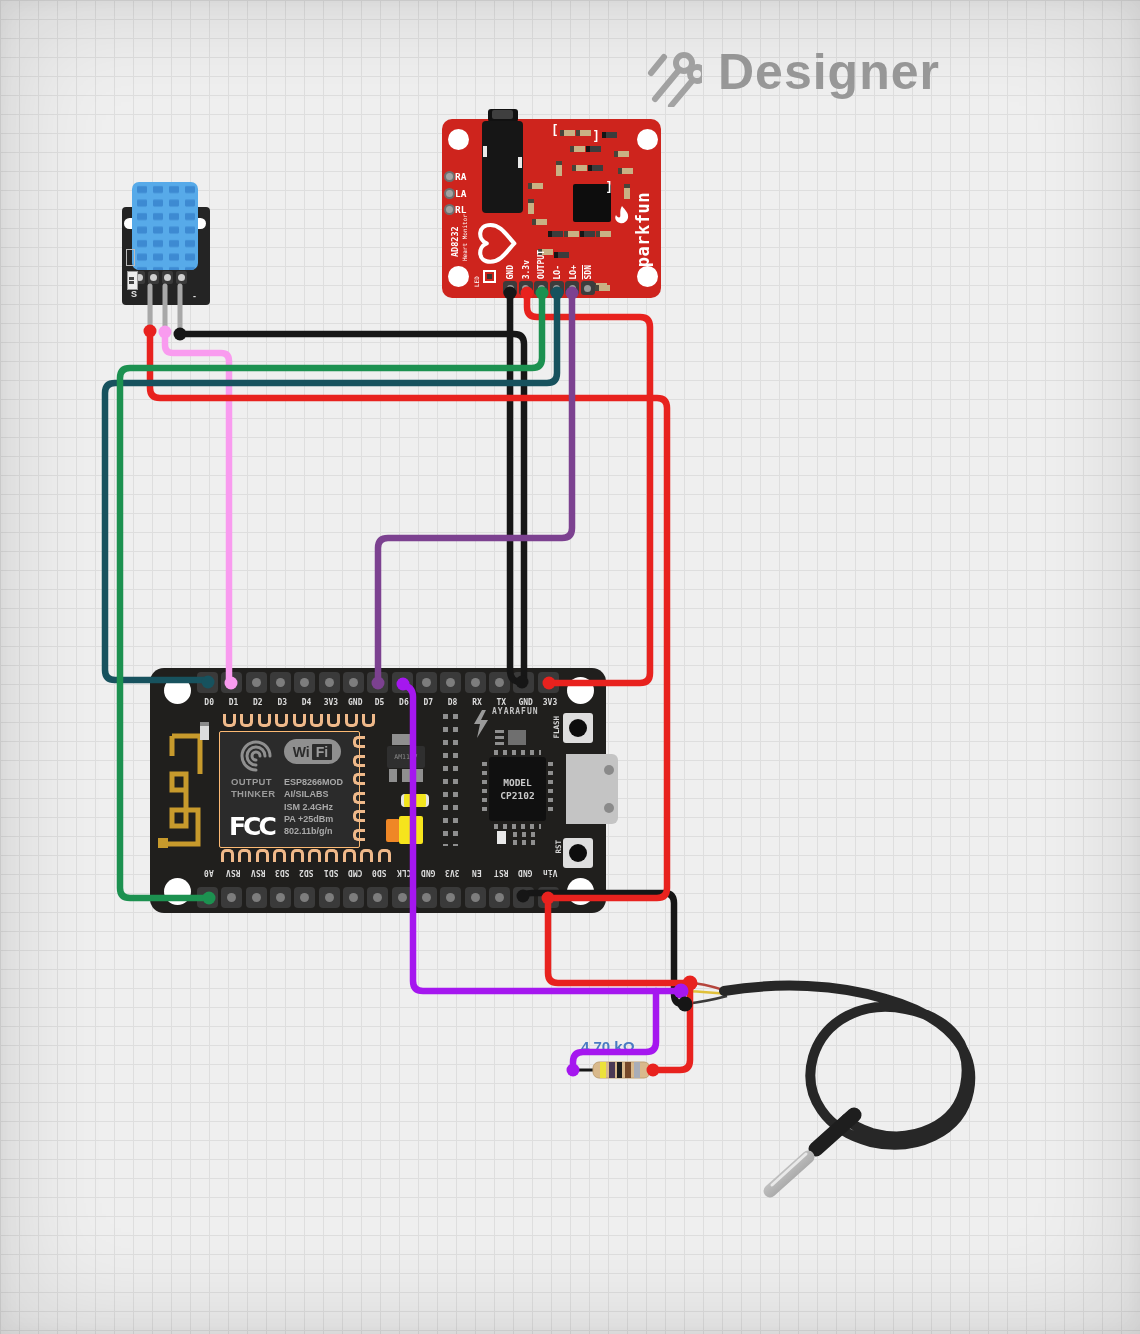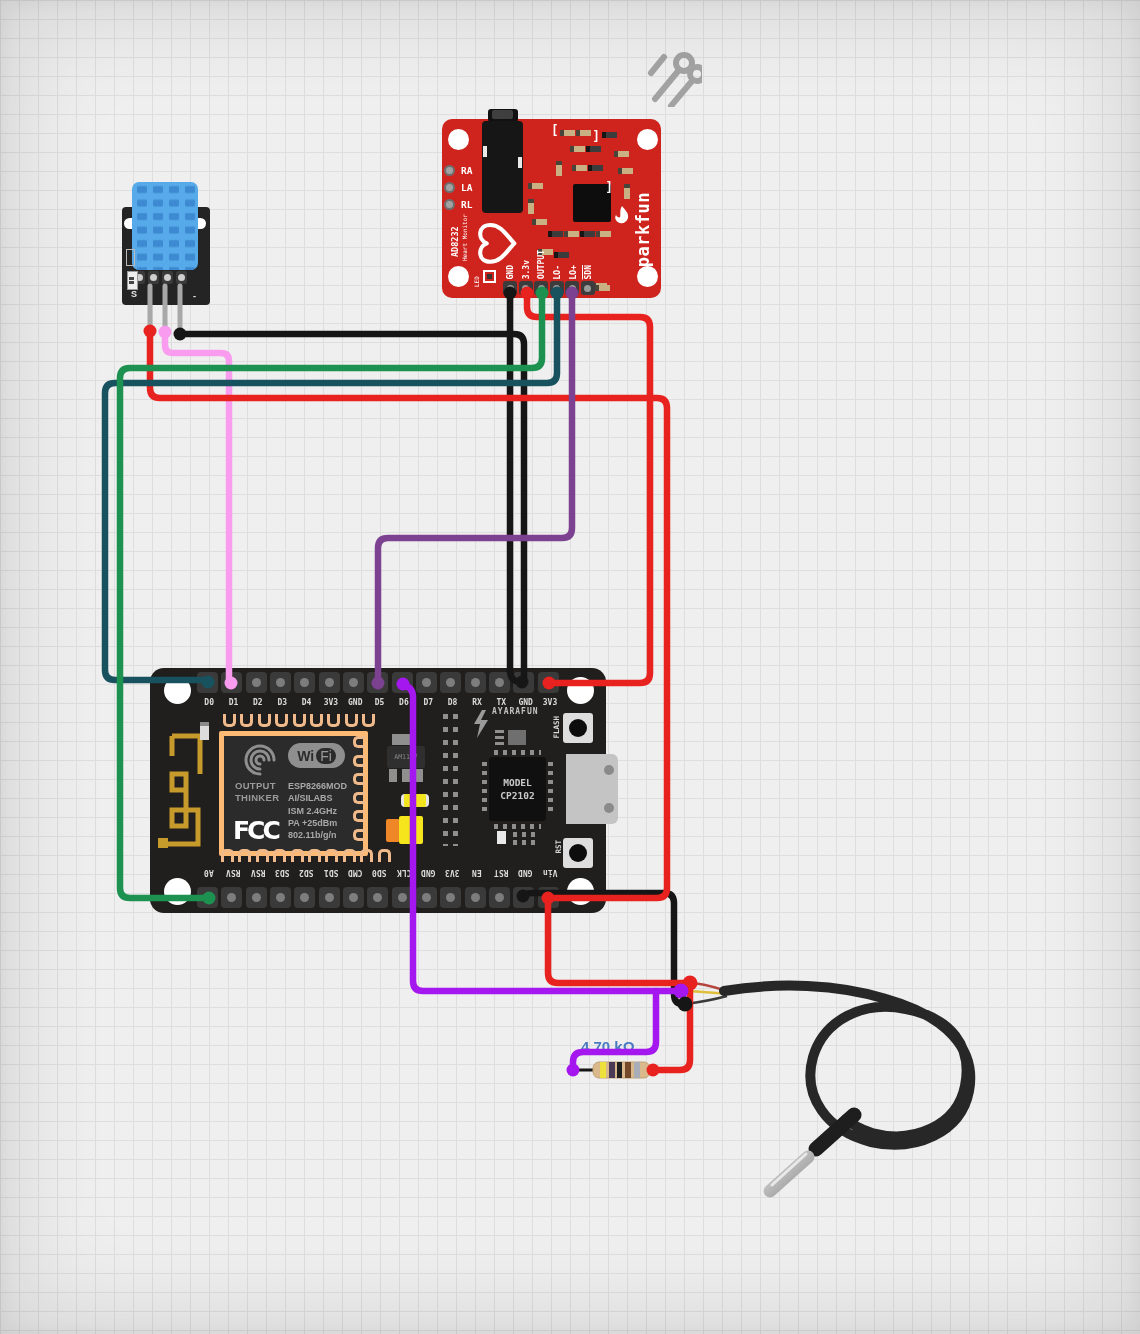--- a/index.html
+++ b/index.html
@@ -29,21 +29,21 @@
   #dht .tinyres::after{content:"";position:absolute;left:1px;top:5px;width:5px;height:3px;background:#444;box-shadow:0 4px 0 #444}
   #dht .tinymark{position:absolute;left:4px;top:42px;width:7px;height:15px;border:1px solid #bbb}
   
   #ad8232{position:absolute;left:442px;top:119px;width:219px;height:179px;background:#ce241d;border-radius:10px;z-index:3}
   #ad8232 .jackbody{position:absolute;left:40px;top:2px;width:41px;height:92px;background:#161616;border-radius:4px}
   #ad8232 .jackbarrel{position:absolute;left:46px;top:-10px;width:30px;height:13px;background:#111;border-radius:3px}
   #ad8232 .jackbarrel::after{content:"";position:absolute;left:4px;top:1px;width:21px;height:9px;background:#3f3f3f;border-radius:2px}
   #ad8232 .tick1{position:absolute;left:41px;top:27px;width:4px;height:11px;background:#e9e9e9}
   #ad8232 .tick2{position:absolute;left:76px;top:38px;width:4px;height:11px;background:#e9e9e9}
   #ad8232 .elecs{position:absolute;left:2px;top:46px}
-  #ad8232 .elecs .row{height:16.8px;display:flex;align-items:flex-start;gap:6px}
+  #ad8232 .elecs .row{height:16.8px;display:flex;align-items:flex-end;}
   #ad8232 .elecs .dot{width:11px;height:11px;border-radius:50%;background:#a3a3a3;border:2px solid #6e6e6e;box-sizing:border-box}
   #ad8232 .elecs .t{color:#fff;font-size:9.5px;font-weight:bold}
   .vtext{writing-mode:vertical-rl;transform:rotate(180deg);display:inline-block}
   #ad8232 .chipname{position:absolute;left:8px;top:90px;height:48px;color:#fff;font-size:8.5px;font-weight:bold}
   #ad8232 .chipsub{position:absolute;left:19px;top:90px;height:52px;color:#fff;font-size:6px}
   #ad8232 .ledlbl{position:absolute;left:31px;top:152px;height:16px;color:#fff;font-size:6px}
   #ad8232 .ledbox{position:absolute;left:41px;top:151px;width:13px;height:13px;border:2px solid #fff;box-sizing:border-box}
   #ad8232 .ledbox::after{content:"";position:absolute;left:2px;top:2px;width:5px;height:5px;background:#3a3330}
   #ad8232 .ic{position:absolute;left:131px;top:65px;width:38px;height:38px;background:#0d0d0d;border-radius:2px}
   #ad8232 .brk{position:absolute;color:#fff;font-size:12px;font-weight:bold}
@@ -61,32 +61,32 @@
   #ad8232 .spark{position:absolute;right:8px;top:64px;height:95px;color:#fff;font-size:17px;font-weight:bold;letter-spacing:.5px}
   
   #mcu{position:absolute;left:150px;top:668px;width:456px;height:245px;background:#201f1d;border-radius:14px;z-index:3}
   #mcu .hole{width:27px;height:27px}
   .hdr{position:absolute;left:47px;display:flex;gap:3.35px}
   .hdr i{width:21px;height:21px;background:#3a3a3a;border-radius:4px;position:relative}
   .hdr i::after{content:"";position:absolute;left:6px;top:6px;width:9px;height:9px;border-radius:50%;background:#7d7d7d}
   .plbl{position:absolute;left:47px;display:flex}
   .plbl .slot{width:24.35px;text-align:center;color:#dcdcdc;font-size:8px;font-weight:bold;font-family:"DejaVu Sans Mono",monospace}
   .plbl.flip .slot span{display:inline-block;transform:rotate(180deg)}
-  #esp{position:absolute;left:69px;top:63px;width:139px;height:115px;background:#2b2b2b;border:5px solid #fdba74;border-radius:2px}
+  #esp{position:absolute;left:69px;top:63px;width:139px;height:115px;background:#2b2b2b;border:1px solid #fdba74;border-radius:2px}
   .cpads{position:absolute;display:flex;gap:4.4px}
   .cpads i{width:7px;height:10px;border:3px solid #efb98a;border-top:none;border-radius:0 0 5px 5px}
   .cpads.dn i{border:3px solid #efb98a;border-bottom:none;border-radius:5px 5px 0 0}
   .rpads{position:absolute;display:flex;flex-direction:column;gap:6.5px}
   .rpads i{width:9px;height:6px;border:3px solid #efb98a;border-right:none;border-radius:5px 0 0 5px}
   #esp .t1{position:absolute;color:#9a9a9a;font-size:9.5px;font-weight:bold;letter-spacing:.3px}
   #esp .t2{position:absolute;color:#a8a8a8;font-size:9px;font-weight:bold}
   #esp .fcc{position:absolute;left:9px;top:80px;color:#fff;font-size:25px;font-weight:bold;letter-spacing:-3px;font-family:"DejaVu Sans",sans-serif}
   #wifi{position:absolute;left:64px;top:7px;width:57px;height:25px;background:#8f8f8f;border-radius:13px;display:flex;align-items:center;justify-content:center;gap:2px}
   #wifi .wi{color:#2b2b2b;font-weight:bold;font-size:14px}
-  #wifi .fi{background:#2b2b2b;color:#9a9a9a;font-weight:normal;font-size:14px;border-radius:8px;padding:0 4px}
+  #wifi .fi{background:#2b2b2b;color:#9a9a9a;font-weight:bold;font-size:14px;border-radius:1px;padding:0 4px}
   #mcu .comp{position:absolute;background:#8f8f8f}
   #am{position:absolute;left:237px;top:78px;width:38px;height:22px;background:#2f2f2f;border-radius:2px;color:#8a8a8a;font-size:6.5px;text-align:center;line-height:22px;font-family:"DejaVu Sans Mono",monospace}
   .dotcol{position:absolute;width:5px;height:132px;background:repeating-linear-gradient(180deg,#8f8f8f 0 5px,transparent 5px 13px)}
   #cp{position:absolute;left:339px;top:89px;width:57px;height:64px;background:#101010;border-radius:3px;color:#c9c9c9;font-size:9.5px;font-weight:bold;font-family:"DejaVu Sans Mono",monospace;display:flex;flex-direction:column;align-items:center;justify-content:center;gap:2px}
   .pinstrip-h{position:absolute;height:5px;background:repeating-linear-gradient(90deg,#8f8f8f 0 4px,transparent 4px 9px)}
   .pinstrip-v{position:absolute;width:5px;background:repeating-linear-gradient(180deg,#8f8f8f 0 4px,transparent 4px 9px)}
   .btn{position:absolute;width:30px;height:30px;background:#dedede;border-radius:3px}
   .btn::after{content:"";position:absolute;left:6px;top:6px;width:18px;height:18px;border-radius:50%;background:#0d0d0d}
   .btnlbl{position:absolute;color:#d9d9d9;font-size:7.5px;font-weight:bold;font-family:"DejaVu Sans Mono",monospace}
   #usb{position:absolute;left:416px;top:86px;width:52px;height:70px;background:#c4c4c4;border-radius:0 6px 6px 0}
@@ -109,20 +109,21 @@
   <div id="brand">
     <svg width="56" height="70" viewBox="0 0 56 70">
       <g stroke="#a3a3a3" stroke-width="6" fill="none" stroke-linecap="round">
         <path d="M5,36 L18,20"></path>
         <path d="M9,62 L33,33"></path>
           <circle cx="38" cy="26" r="8"></circle>
         <path d="M25,69 L46,44"></path>
           <circle cx="51" cy="37" r="7"></circle>
       </g>
     </svg>
+    <span class="c2">Designer</span>
   </div>
 
   <div id="dht">
     <div class="slot" style="left:2px"></div>
     <div class="slot" style="left:66px"></div>
     <svg style="position:absolute;left:10px;top:-25px" width="66" height="88">
       <defs>
         <pattern id="dhtgrid" width="16" height="13.5" patternUnits="userSpaceOnUse">
           <rect x="5" y="4" width="10" height="7" fill="#3d8ad2" rx="1"></rect>
         </pattern>

